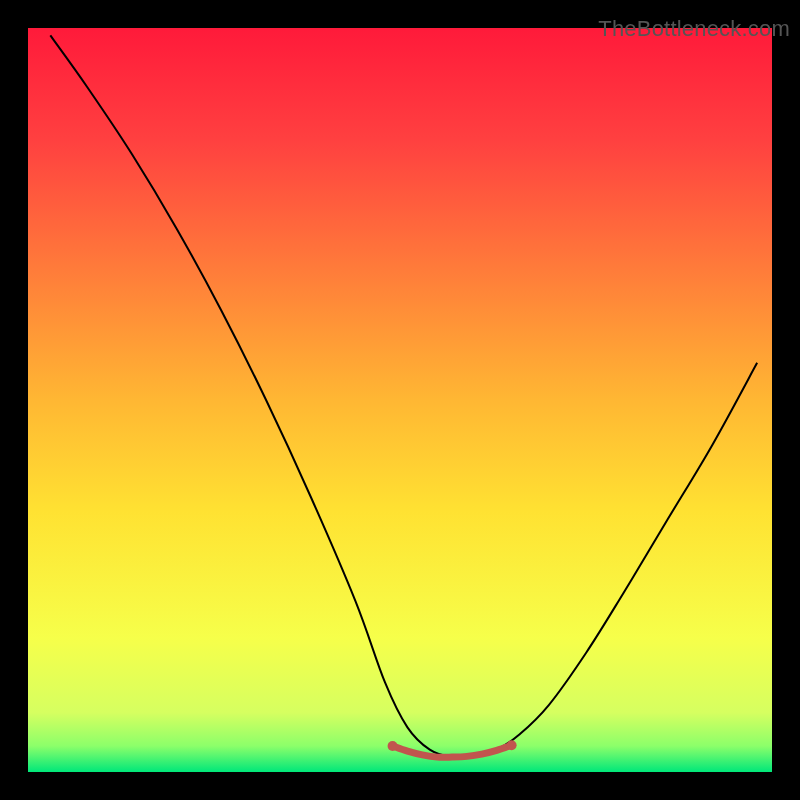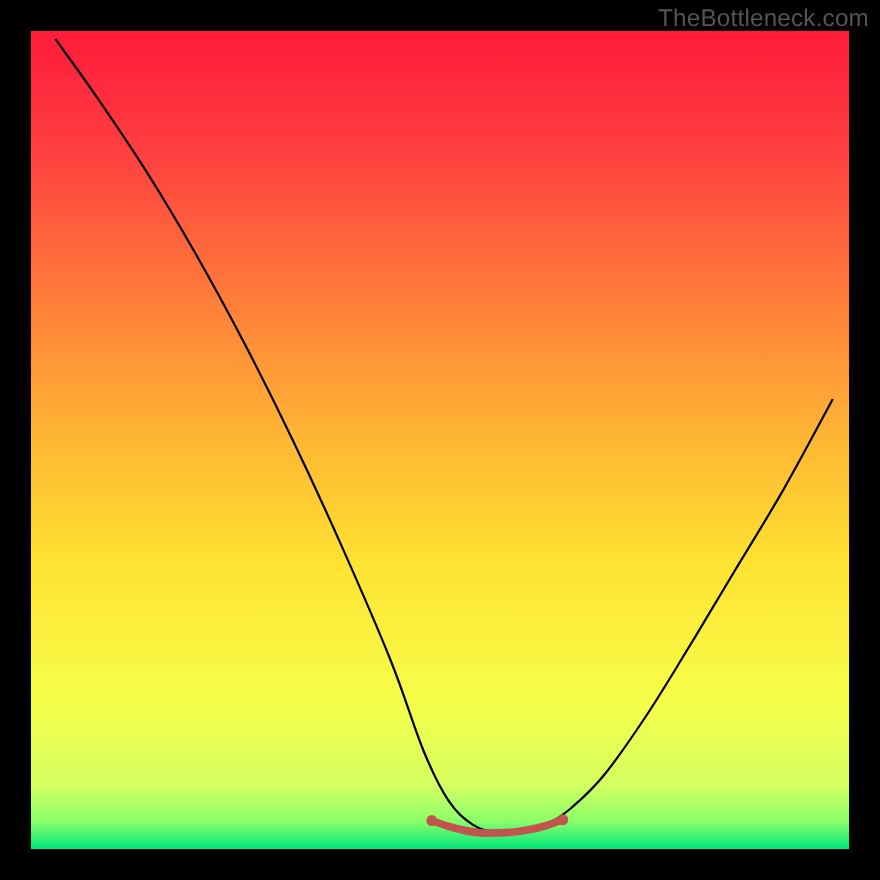--- a/index.html
+++ b/index.html
@@ -12,21 +12,21 @@
     overflow: hidden;
   }
   .frame {
     position: relative;
     width: 800px;
     height: 800px;
     background: #000;
   }
   .watermark {
     position: absolute;
-    top: 4px;
+    top: 16px;
     right: 10px;
     color: #555;
     font-size: 22px;
     letter-spacing: 0.2px;
     z-index: 5;
     user-select: none;
   }
   .plot-area {
     position: absolute;
     left: 28px;

